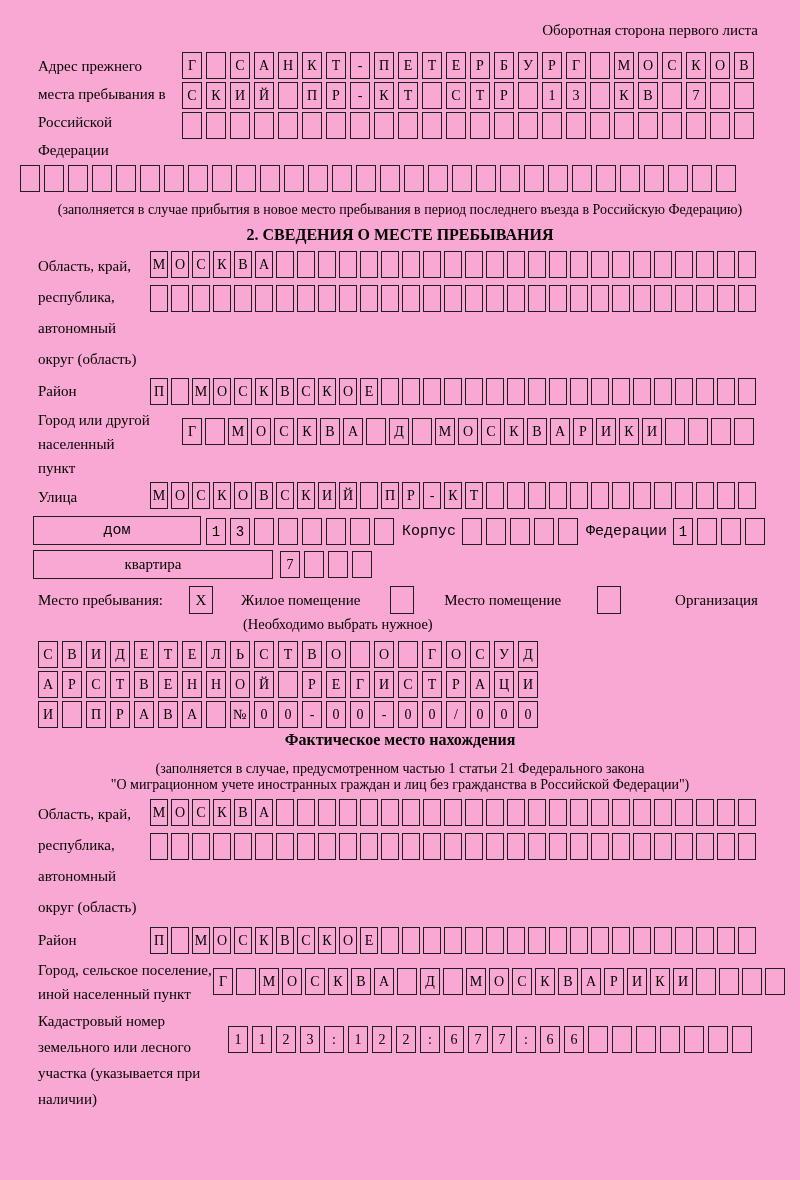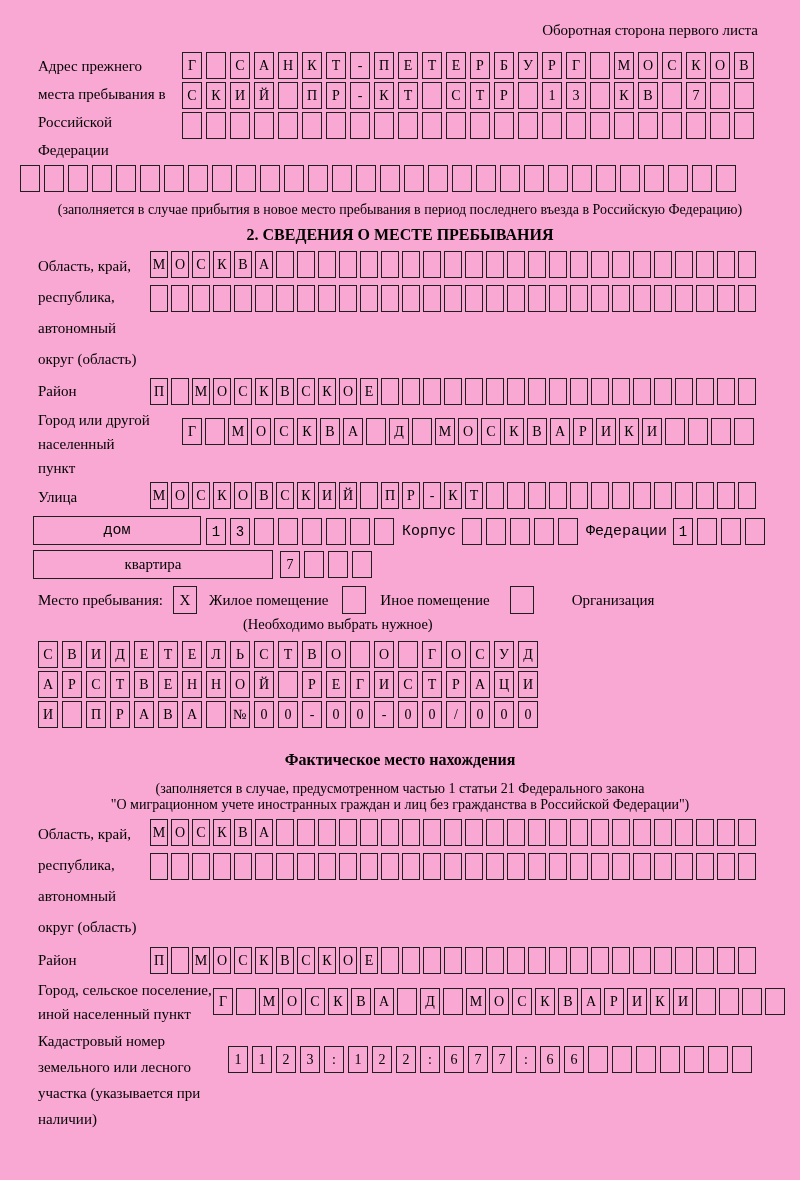--- a/index.html
+++ b/index.html
@@ -358,26 +358,26 @@
   <div class="frow" style="padding-left:33px;margin-top:5px;align-items:center;">
     <div class="labelbox" style="width:240px;margin-right:7px;">квартира</div>
     <div class="cells" style="margin-bottom:0;">
         <span class="cell">7</span>
         <span class="cell"></span>
         <span class="cell"></span>
         <span class="cell"></span>
       </div>
   </div>
 
-  <div class="frow" style="padding-left:38px;margin-top:7px;align-items:center;">
+  <div class="frow" style="padding-left:38px;margin-top:7px;align-items:center;gap:16px;">
     <div class="flabel">Место пребывания:</div>
     <div class="ckbox" style="margin-left:10px;">X</div>
     <div class="flabel" style="margin-left:12px;">Жилое помещение</div>
     <div class="ckbox" style="margin-left:14px;"></div>
-    <div class="flabel" style="margin-left:14px;">Иное помещение</div>
+    <div class="flabel" style="margin-left:14px;">Место помещение</div>
     <div class="ckbox" style="margin-left:20px;"></div>
     <div class="flabel" style="margin-left:38px;">Организация</div>
   </div>
   <div class="cap" style="padding-left:243px;margin-top:2px;">(Необходимо выбрать нужное)</div>
 
   <div class="frow" style="padding-left:38px;margin-top:8px;">
     <div>
       <div class="cells">
           <span class="cell">С</span>
           <span class="cell">В</span>
@@ -443,21 +443,21 @@
           <span class="cell">0</span>
           <span class="cell">0</span>
           <span class="cell">/</span>
           <span class="cell">0</span>
           <span class="cell">0</span>
           <span class="cell">0</span>
         </div>
     </div>
   </div>
 
-  <div class="sect-title" style="margin-top:20px;">Фактическое место нахождения</div>
+  <div class="sect-title" style="margin-top:0;">Фактическое место нахождения</div>
   <div class="note" style="margin-top:12px;">(заполняется в случае, предусмотренном частью 1 статьи 21 Федерального закона</div>
   <div class="note">"О миграционном учете иностранных граждан и лиц без гражданства в Российской Федерации")</div>
 
   <div class="frow" style="padding-left:38px;margin-top:6px;">
     <div class="flabel" style="flex:0 0 112px;line-height:31px;">Область, край, республика, автономный округ (область)</div>
     <div>
       <div class="cells n" style="margin-bottom:7px;">
           <span class="cell">М</span>
           <span class="cell">О</span>
           <span class="cell">С</span>

